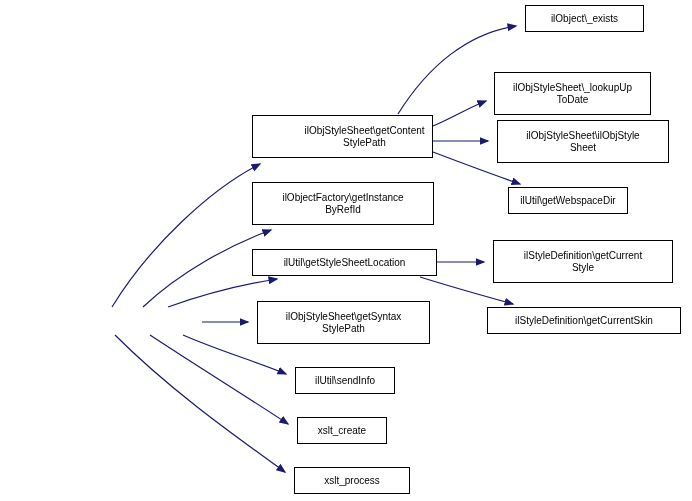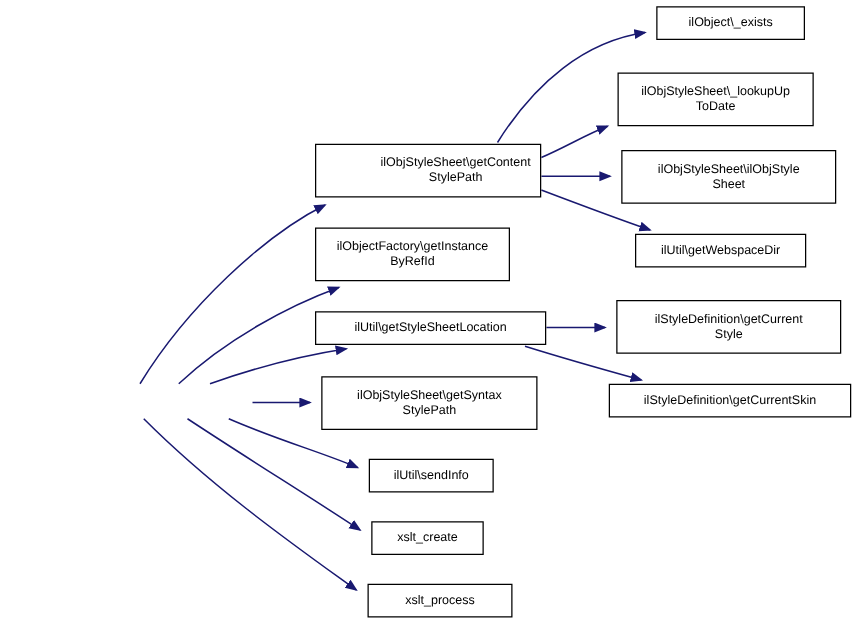--- a/index.html
+++ b/index.html
@@ -39,30 +39,30 @@
     padding: 1px 3px;
   }
   .node.root {
     background: #bfbfbf;
     border-width: 2px;
     cursor: default;
   }
   
   #n-show        { left:   8px; top: 308px; width: 193px; height: 27px; }
   #n-content     { left: 252px; top: 115px; width: 181px; height: 43px; padding-left: 47px; }
-  #n-factory     { left: 252px; top: 182px; width: 156px; height: 43px; }
+  #n-factory     { left: 252px; top: 182px; width: 182px; height: 43px; }
   #n-location    { left: 252px; top: 249px; width: 185px; height: 27px; }
   #n-syntax      { left: 257px; top: 301px; width: 173px; height: 43px; }
   #n-sendinfo    { left: 295px; top: 367px; width: 100px; height: 27px; }
   #n-xsltcreate  { left: 297px; top: 417px; width:  90px; height: 27px; }
   #n-xsltprocess { left: 294px; top: 467px; width:  116px; height: 27px; }
   #n-exists      { left: 525px; top:   5px; width: 119px; height: 27px; }
-  #n-lookup      { left: 494px; top:  58px; width: 157px; height: 43px; }
+  #n-lookup      { left: 494px; top:  72px; width: 157px; height: 43px; }
   #n-stylesheet  { left: 497px; top: 120px; width: 172px; height: 43px; }
-  #n-webspace    { left: 508px; top: 187px; width: 137px; height: 27px; }
+  #n-webspace    { left: 508px; top: 187px; width: 120px; height: 27px; }
   #n-curstyle    { left: 493px; top: 240px; width: 180px; height: 43px; }
   #n-curskin     { left: 487px; top: 307px; width: 194px; height: 27px; }
   .edge {
     fill: none;
     stroke: #191970;
     stroke-width: 1.2;
   }
 </style>
 </head>
 <body>

